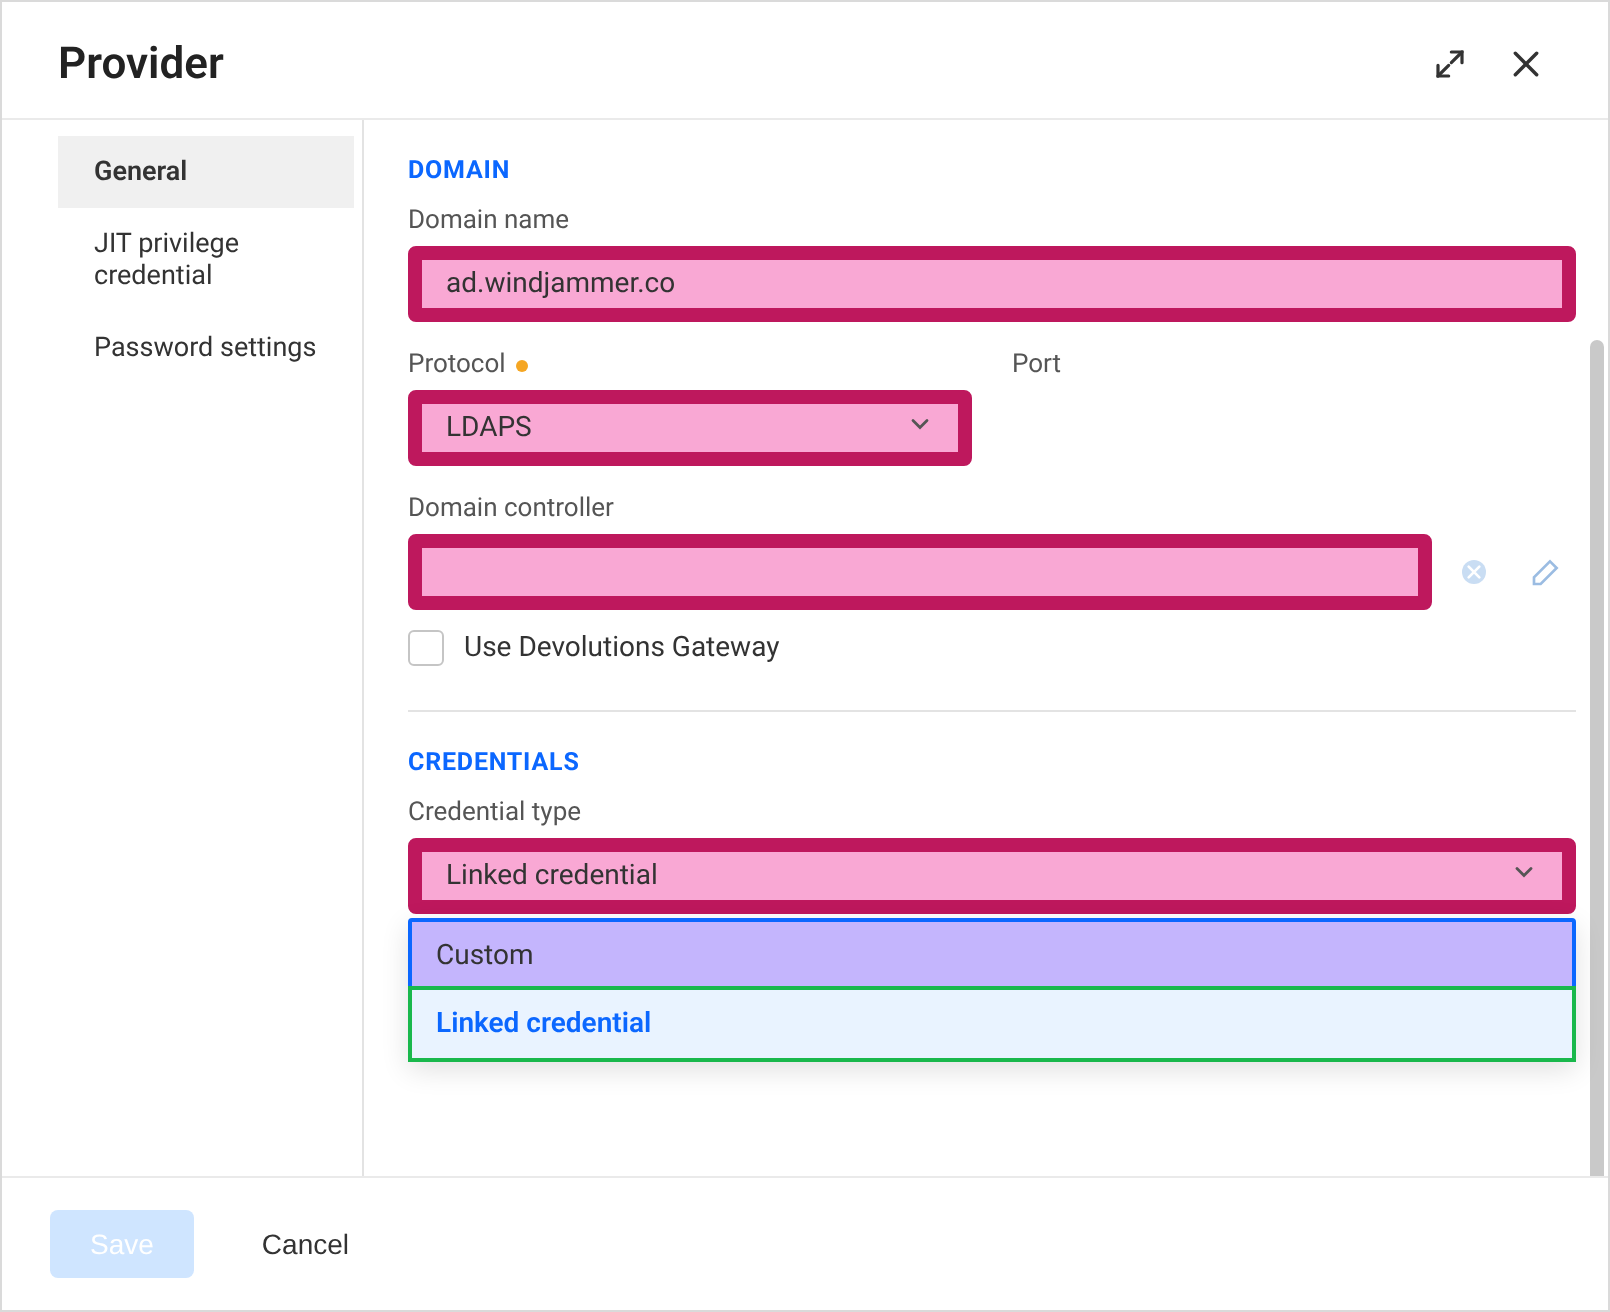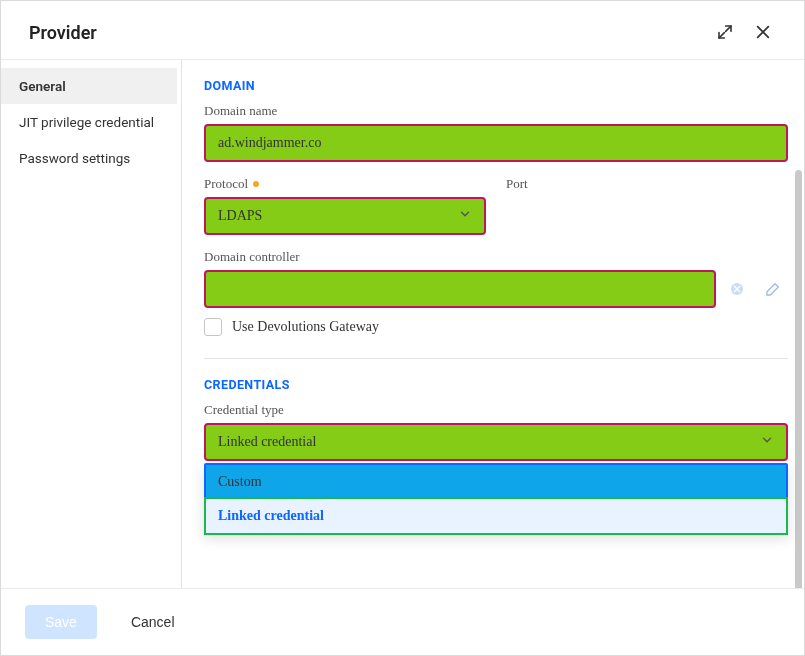--- a/index.html
+++ b/index.html
@@ -24,21 +24,21 @@
     position: relative;
   }
   .dlg-header {
     display: flex;
     align-items: center;
     justify-content: space-between;
     padding: 18px 28px 14px 28px;
     border-bottom: 1px solid #eaeaea;
   }
   .dlg-title {
-    font-size: 18px;
+    font-size: 22px;
     font-weight: 600;
     color: #222;
   }
   .dlg-header-actions {
     display: flex;
     gap: 12px;
     align-items: center;
   }
   .icon-btn {
     width: 26px;
@@ -58,20 +58,21 @@
     display: flex;
     overflow: hidden;
     position: relative;
   }
 
   .sidebar {
     width: 180px;
     flex-shrink: 0;
     padding-top: 8px;
     padding-right: 4px;
+    padding-left: 28px;
   }
   .sidebar-item {
     padding: 10px 18px;
     font-size: 13.5px;
     color: #333;
     cursor: pointer;
   }
   .sidebar-item.active {
     background: #f0f0f0;
     font-weight: 600;
@@ -105,39 +106,39 @@
   .required-dot {
     width: 6px;
     height: 6px;
     border-radius: 50%;
     background: #f5a623;
     display: inline-block;
   }
   .input, .select {
     width: 100%;
     height: 38px;
-    border: 2px solid #be185d;
+    border: 7px solid #be185d;
     border-radius: 4px;
-    background: #84cc16;
+    background: #f9a8d4;
     padding: 0 12px;
     font-size: 14px;
     color: #333;
     display: flex;
     align-items: center;
   }
   .select {
     justify-content: space-between;
     cursor: pointer;
   }
   .row {
     display: flex;
     gap: 20px;
   }
   .col { flex: 1; }
-  .field-group { margin-bottom: 14px; font-family: Liberation Serif, serif; }
+  .field-group { margin-bottom: 14px; }
 
   .dc-row {
     display: flex;
     align-items: center;
     gap: 6px;
   }
   .dc-input { flex: 1; }
   .side-icon-btn {
     width: 30px;
     height: 34px;
@@ -173,21 +174,21 @@
   }
 
   .cred-select-wrap {
     position: relative;
   }
   .dropdown {
     position: absolute;
     left: 0;
     right: 0;
     top: 40px;
-    background: #0ea5e9;
+    background: #c4b5fd;
     border: 2px solid #0b67ff;
     border-radius: 2px;
     z-index: 10;
     box-shadow: 0 4px 14px rgba(0,0,0,0.12);
   }
   .dropdown-option {
     padding: 9px 12px;
     font-size: 14px;
     cursor: pointer;
     color: #333;

